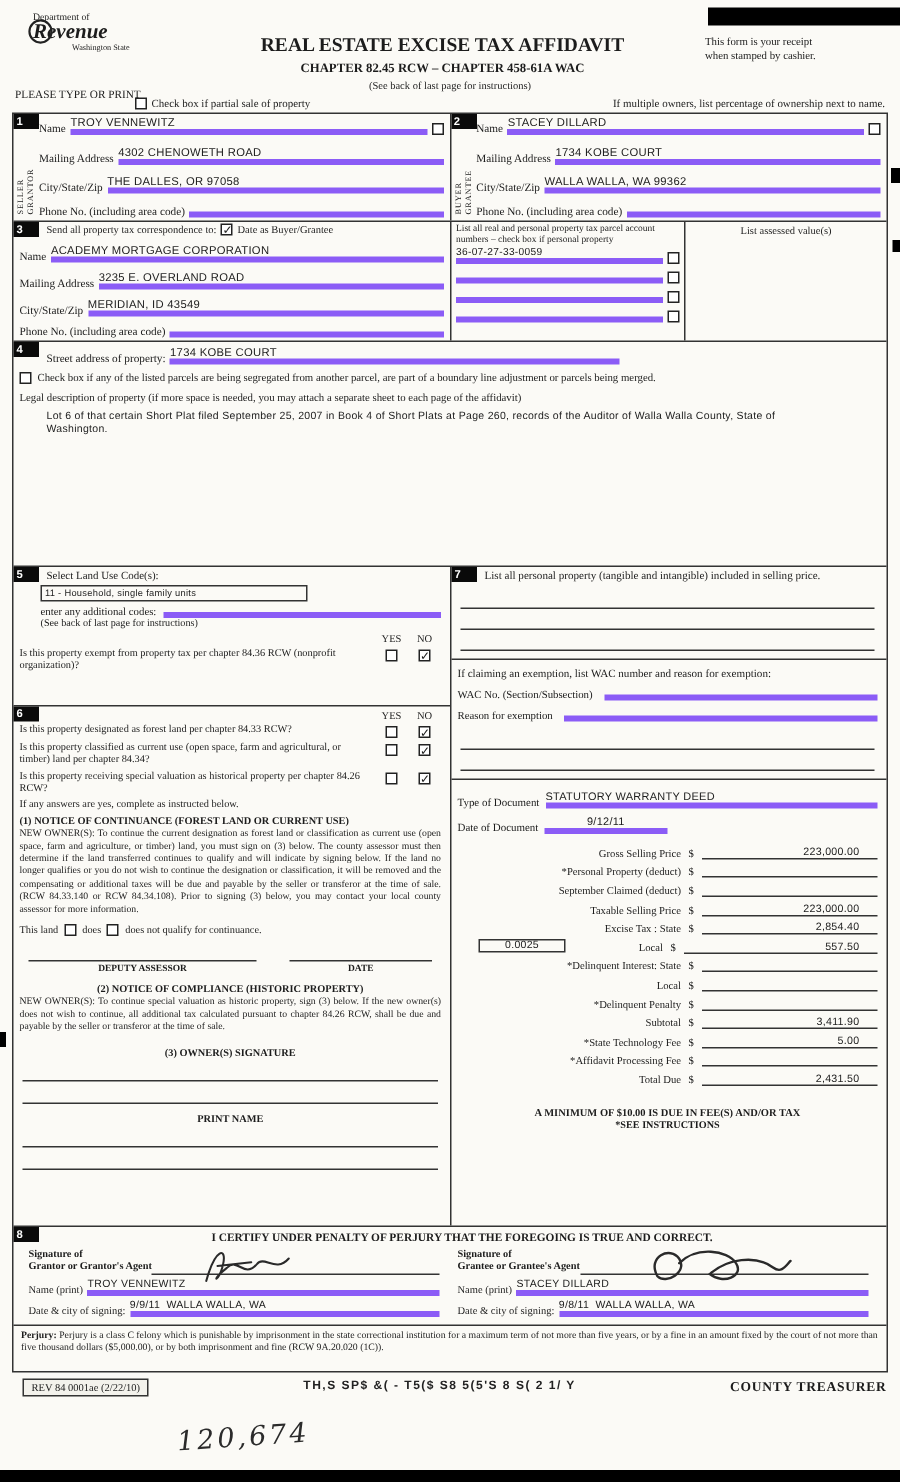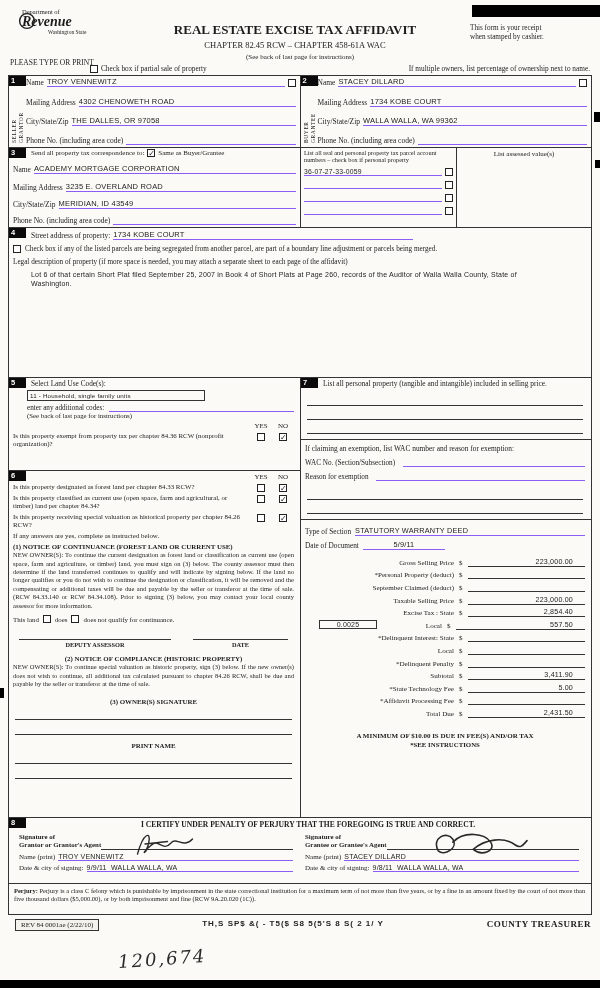--- a/index.html
+++ b/index.html
@@ -7,31 +7,31 @@
   body{font-family:"Liberation Serif",serif}
   .page{position:relative;width:600px;height:988px;margin:0 auto;background:#fbfaf6;color:#1c1c1c;overflow:hidden}
   .mark{position:absolute;background:#000}
   .b{font-weight:bold}
   .c{text-align:center}
   .typed{font-family:"Liberation Sans",sans-serif;letter-spacing:.2px}
   .pre{white-space:pre}
   .numbox{position:absolute;left:0;top:0;background:#0a0a0a;color:#fff;font:bold 7.5px "Liberation Sans",sans-serif;width:17px;height:10px;line-height:10px;padding-left:2px}
   .cb{display:inline-block;width:8px;height:8px;border:1px solid #222;font:8px/7px "DejaVu Sans",sans-serif;text-align:center;vertical-align:-1px;background:#fff;flex:0 0 auto}
   .frow{display:flex;align-items:flex-end;gap:3px;font-size:7.5px}
-  .ul{border-bottom:1px solid #8b5cf6}
+  .ul{border-bottom:4px solid #8b5cf6}
   .fill{flex:1 1 auto}
   
   .hdr{display:flex;padding:8px 8px 0 8px;height:52px}
   .logo{width:112px;font-size:6.5px;padding-left:14px}
   .logo-main{position:relative;font:italic bold 14px "Liberation Serif",serif;line-height:14px}
   .logo-circ{position:absolute;left:-4px;top:-3px}
   .logo-sub{font-size:5.5px;padding-left:26px}
   .hdr-c{flex:1;text-align:center;padding-top:14px}
   .title{font:bold 13px "Liberation Serif",serif}
-  .chapter{font-size:8.5px;font-weight:normal;margin-top:2px}
+  .chapter{font-size:8.5px;font-weight:bold;margin-top:2px}
   .hdr-r{width:122px;font-size:7.2px;padding-top:16px;line-height:1.25}
   .please{position:absolute;left:10px;top:58px;font-size:7.5px}
   .warning{font-size:8px;margin-top:2px}
   .seeback{font-size:7px;margin-top:1px}
   .partialrow{display:flex;align-items:center;gap:3px;font-size:7.3px;margin:3px 10px 2px 90px}
   .partialrow .right{margin-left:auto}
   
   .formbox{margin:1px 8px 0 8px;border:1px solid #333}
   .r12{display:flex;height:72px;border-bottom:1px solid #333}
   .party{flex:1;position:relative;padding:1px 4px 2px 17px;display:flex;flex-direction:column;justify-content:space-between}
@@ -203,21 +203,21 @@
           </div>
       </div>
     </div>
 
     <div class="r3">
       <div class="c3a">
         <span class="numbox">3</span>
         <div class="frow">
             <span>Send all property tax correspondence to:</span>
             <span class="cb">✓</span>
-            <span>Same as Buyer/Grantee</span>
+            <span>Date as Buyer/Grantee</span>
           </div>
         <div class="frow">
             <span>Name</span>
             <span class="ul fill typed">ACADEMY MORTGAGE CORPORATION</span>
           </div>
         <div class="frow">
             <span>Mailing Address</span>
             <span class="ul fill typed">3235 E. OVERLAND ROAD</span>
           </div>
         <div class="frow">
@@ -349,26 +349,26 @@
             <span class="ul fill"></span>
           </div>
         <div class="exrow">
             <span>Reason for exemption</span>
             <span class="ul fill"></span>
           </div>
         <div class="blank" style="margin-top:5px"></div>
         <div class="blank"></div>
         <div class="hrline"></div>
         <div class="docrow">
-            <span>Type of Section</span>
+            <span>Type of Document</span>
             <span class="ul fill typed">STATUTORY WARRANTY DEED</span>
           </div>
         <div class="docrow">
             <span>Date of Document</span>
-            <span class="ul typed" style="width:82px;text-align:center">5/9/11</span>
+            <span class="ul typed" style="width:82px;text-align:center">9/12/11</span>
           </div>
 
         <div class="mrow" style="margin-top:4px">
             <span class="mlabel">Gross Selling Price</span>
             <span class="dollar">$</span>
             <span class="mval typed">223,000.00</span>
           </div>
         <div class="mrow">
             <span class="mlabel">*Personal Property (deduct)</span>
             <span class="dollar">$</span>

